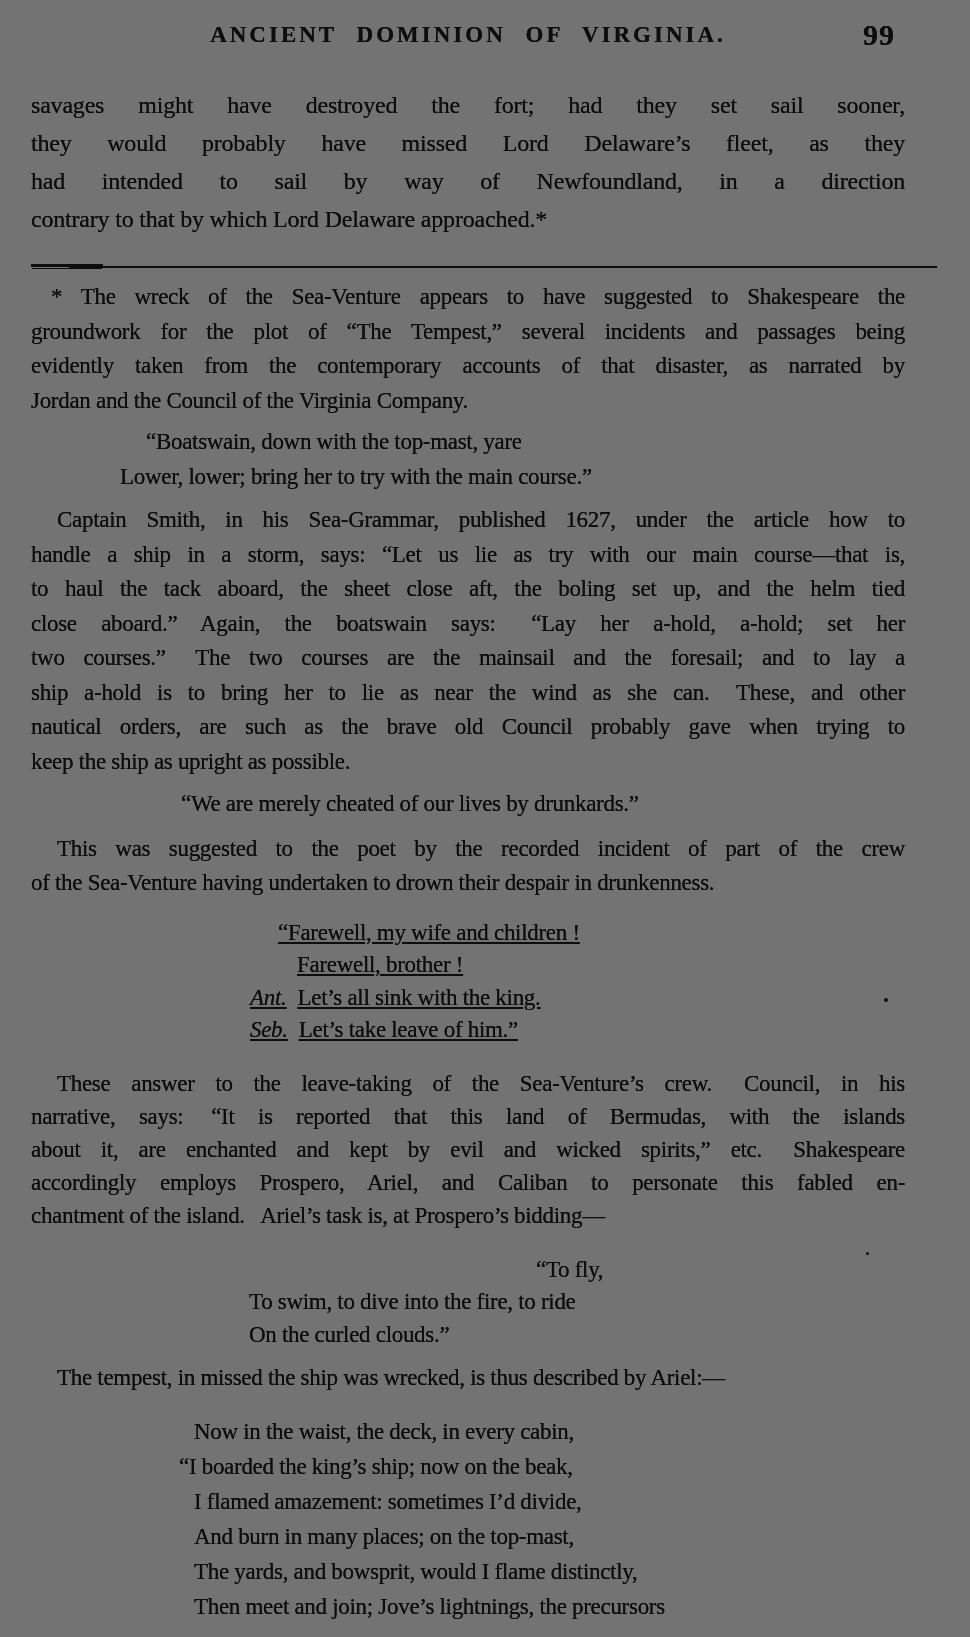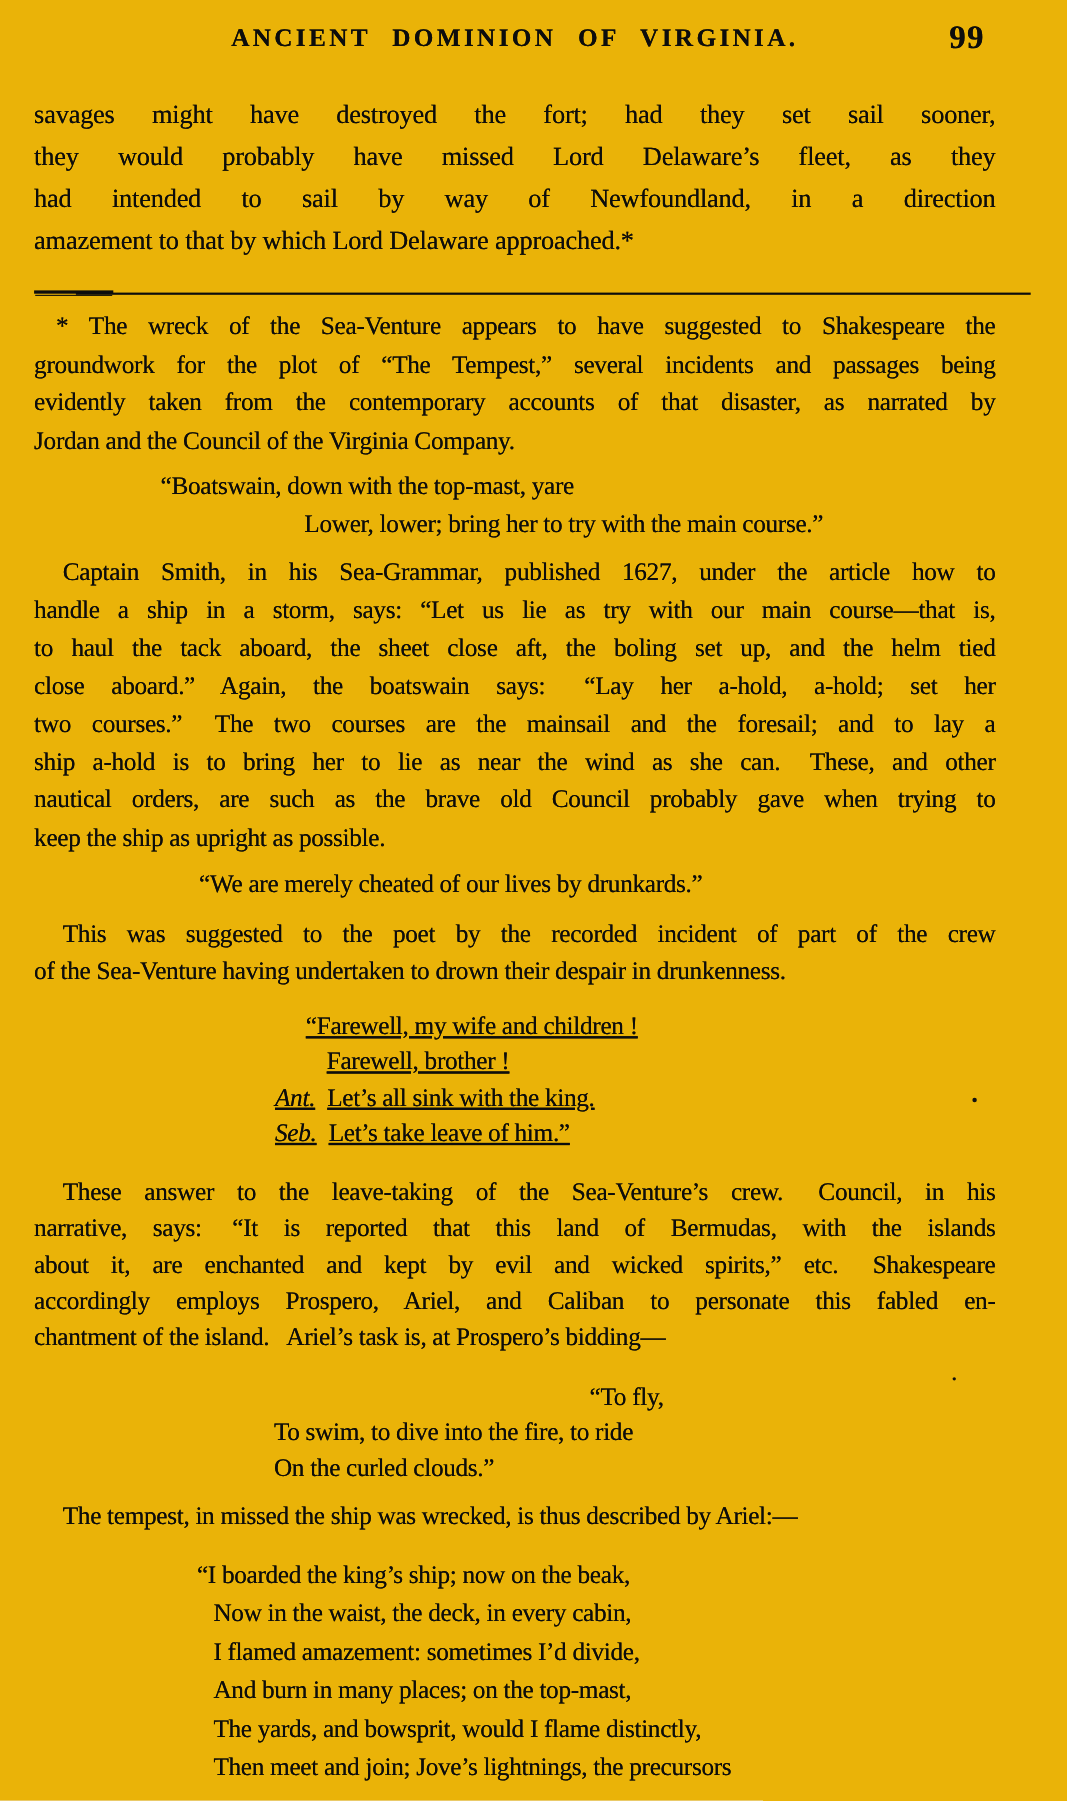--- a/index.html
+++ b/index.html
@@ -1,19 +1,19 @@
 <!DOCTYPE html>
 <html><head>
 <meta charset="utf-8">
 <style>
   html,body{margin:0;padding:0;background:#e8e8e8;}
   .page{
     position:relative;
     width:970px;height:1637px;
-    background:#eab308;
+    background:#737373;
     color:#0d0d0d;
     font-family:"Liberation Serif", serif;
     overflow:hidden;
     box-sizing:border-box;
     padding:18px 65px 0 31px;
     text-shadow:0 0 0.6px rgba(0,0,0,0.85);
   }
   
   .header{position:relative;height:34px;margin-bottom:34px;}
   .title{
@@ -42,21 +42,21 @@
   .q1{margin-top:8px;}
   .p3{margin-top:10px;}
   .v2{margin-top:16px;line-height:32.5px;text-decoration:underline;}
   .p4{margin-top:20px;line-height:33px;}
   .v3{margin-top:22px;line-height:32.5px;}
   .p5{margin-top:10px;}
   .v4{margin-top:18px;line-height:35px;}
   .ind1{text-indent:20px;}
   .ind2{text-indent:26px;}
   .ml115{margin-left:115px;}
-  .ml135{margin-left:89px;text-align:center;}
+  .ml135{margin-left:89px;}
   .ml150{margin-left:150px;}
   .ml219{margin-left:219px;}
   .ml247{margin-left:247px;}
   .ml266{margin-left:266px;}
   .ml218{margin-left:218px;}
   .ml505{margin-left:505px;}
   .ml148{margin-left:148px;}
   .ml163{margin-left:163px;}
   .sp{font-style:italic;margin-right:11px;}
   .speck{position:absolute;background:#111;border-radius:50%;}
@@ -70,21 +70,21 @@
 
   <div class="header">
     <div class="title">ANCIENT DOMINION OF VIRGINIA.</div>
     <div class="pagenum">99</div>
   </div>
 
   <div class="body-text">
     <div class="line j">savages might have destroyed the fort; had they set sail sooner,</div>
     <div class="line j">they would probably have missed Lord Delaware’s fleet, as they</div>
     <div class="line j">had intended to sail by way of Newfoundland, in a direction</div>
-    <div class="line">amazement to that by which Lord Delaware approached.*</div>
+    <div class="line">contrary to that by which Lord Delaware approached.*</div>
   </div>
 
   <div class="rule">
     <span class="rule-left"></span>
     <span class="rule-main"></span>
   </div>
 
   <div class="fn">
 
     <div class="p1">
@@ -138,22 +138,22 @@
       <div class="line ml505">“To fly,</div>
       <div class="line ml218">To swim, to dive into the fire, to ride</div>
       <div class="line ml218">On the curled clouds.”</div>
     </div>
 
     <div class="p5">
       <div class="line ind2">The tempest, in missed the ship was wrecked, is thus described by Ariel:—</div>
     </div>
 
     <div class="v4">
+      <div class="line ml163">Now in the waist, the deck, in every cabin,</div>
       <div class="line ml148">“I boarded the king’s ship; now on the beak,</div>
-      <div class="line ml163">Now in the waist, the deck, in every cabin,</div>
       <div class="line ml163">I flamed amazement: sometimes I’d divide,</div>
       <div class="line ml163">And burn in many places; on the top-mast,</div>
       <div class="line ml163">The yards, and bowsprit, would I flame distinctly,</div>
       <div class="line ml163">Then meet and join; Jove’s lightnings, the precursors</div>
     </div>
 
   </div>
 
   <span class="speck speck1"></span>
   <span class="speck speck2"></span>

